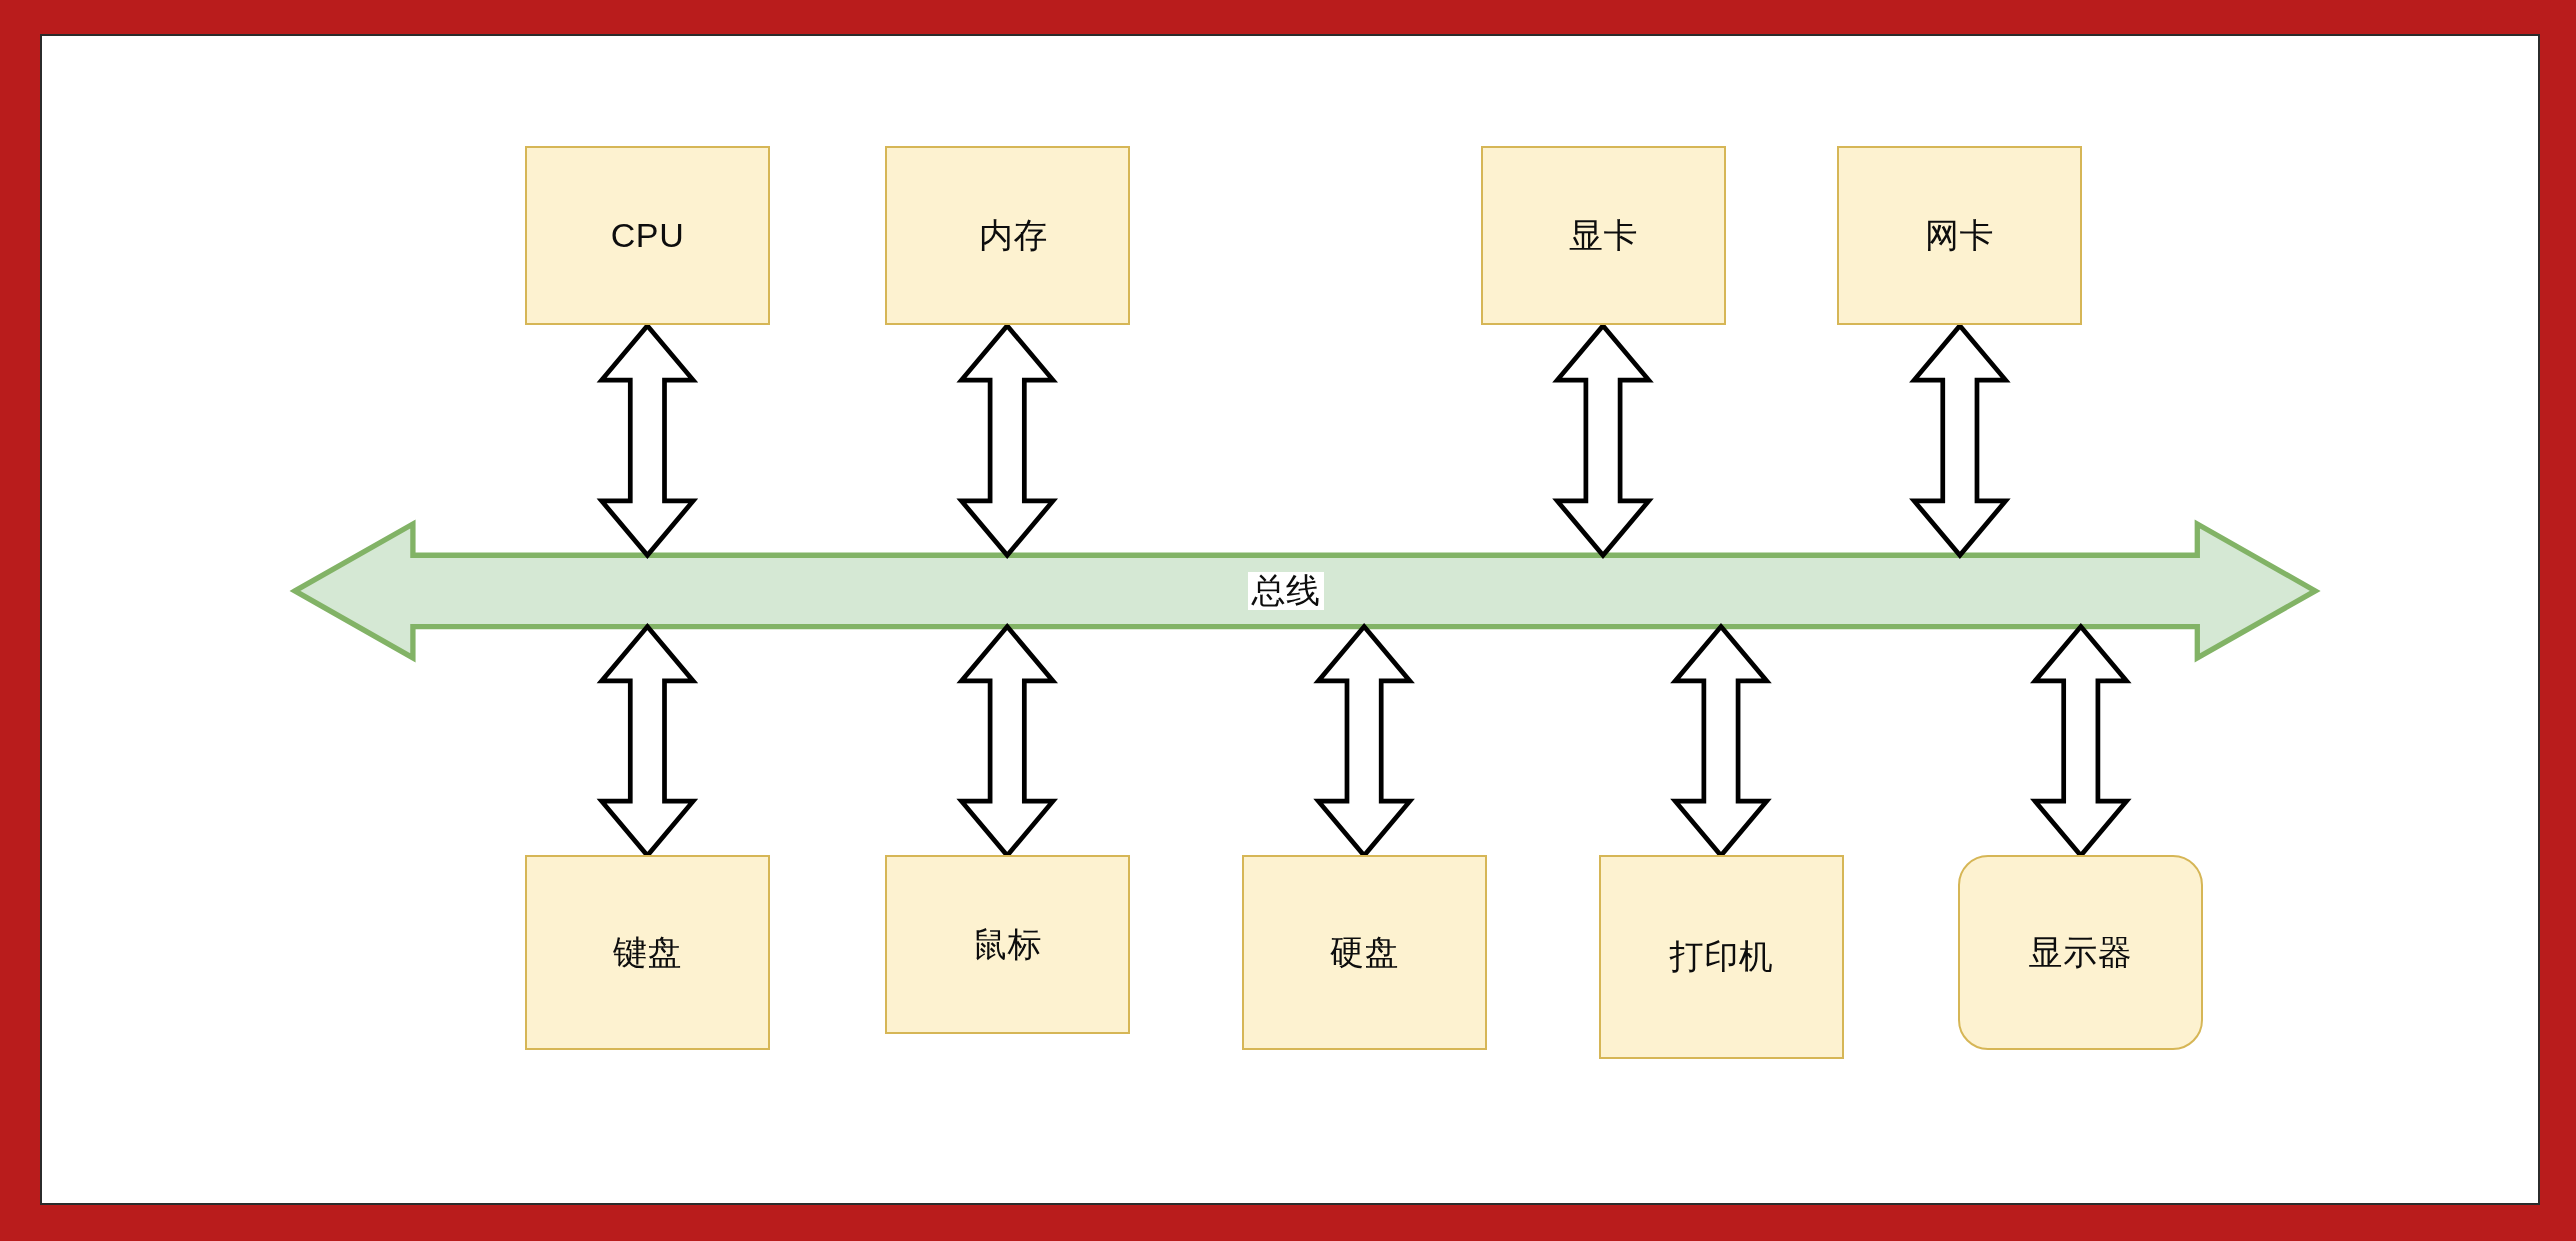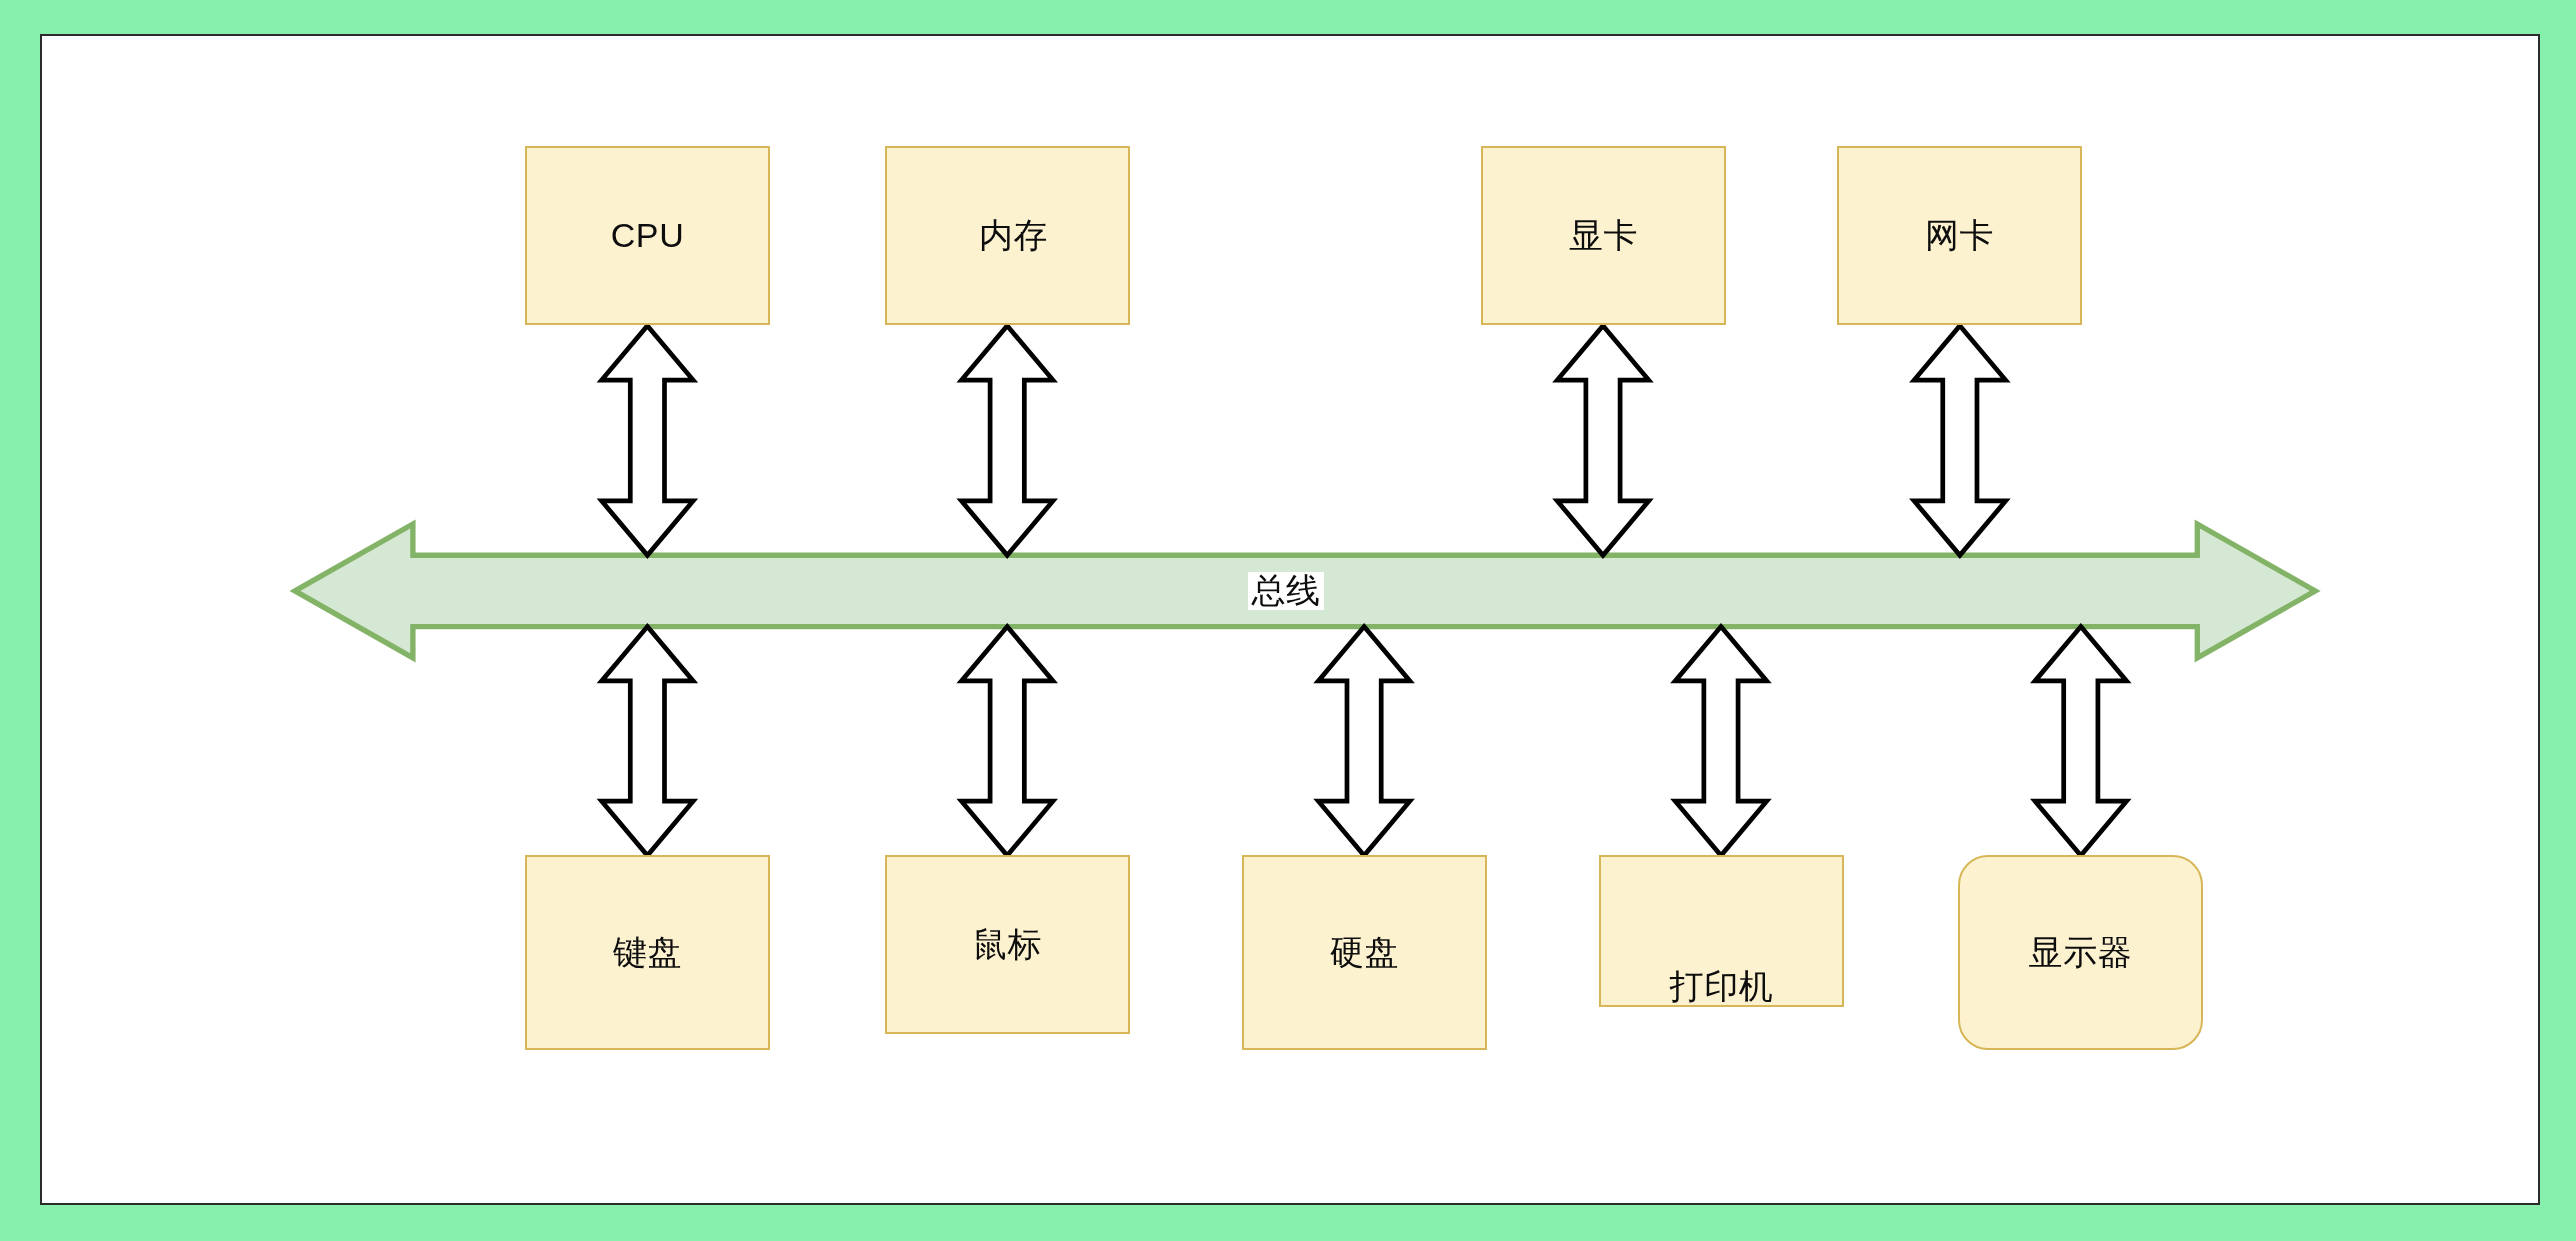--- a/index.html
+++ b/index.html
@@ -8,21 +8,21 @@
     padding: 0;
     background: #ffffff;
   }
   body {
     font-family: "Liberation Sans", "DejaVu Sans", sans-serif;
   }
   #canvas {
     position: relative;
     width: 2576px;
     height: 1242px;
-    background: #86efac;
+    background: #b91c1c;
     overflow: hidden;
   }
   
   #diagram-frame {
     position: absolute;
     left: 40px;
     top: 34px;
     width: 2500px;
     height: 1171px;
     border: 2.4px solid #2b2b2b;
@@ -113,21 +113,21 @@
       </div>
       <div class="comp-box" style="left: 525px; top: 855px; width: 245px; height: 195px;">
         <span class="comp-label">键盘</span>
       </div>
       <div class="comp-box" style="left: 885px; top: 855px; width: 245px; height: 179px;">
         <span class="comp-label">鼠标</span>
       </div>
       <div class="comp-box" style="left: 1242px; top: 855px; width: 245px; height: 195px;">
         <span class="comp-label">硬盘</span>
       </div>
-      <div class="comp-box" style="left: 1599px; top: 855px; width: 245px; height: 152px; align-items: flex-end;">
+      <div class="comp-box" style="left: 1599px; top: 855px; width: 245px; height: 204px;">
         <span class="comp-label">打印机</span>
       </div>
       <div class="comp-box" style="left: 1958px; top: 855px; width: 245px; height: 195px; border-radius: 30px;">
         <span class="comp-label">显示器</span>
       </div>
     </div>
 
   <div id="bus-label-wrap" style="left: 1248px; top: 572px;">
     <span id="bus-label">总线</span>
   </div>

